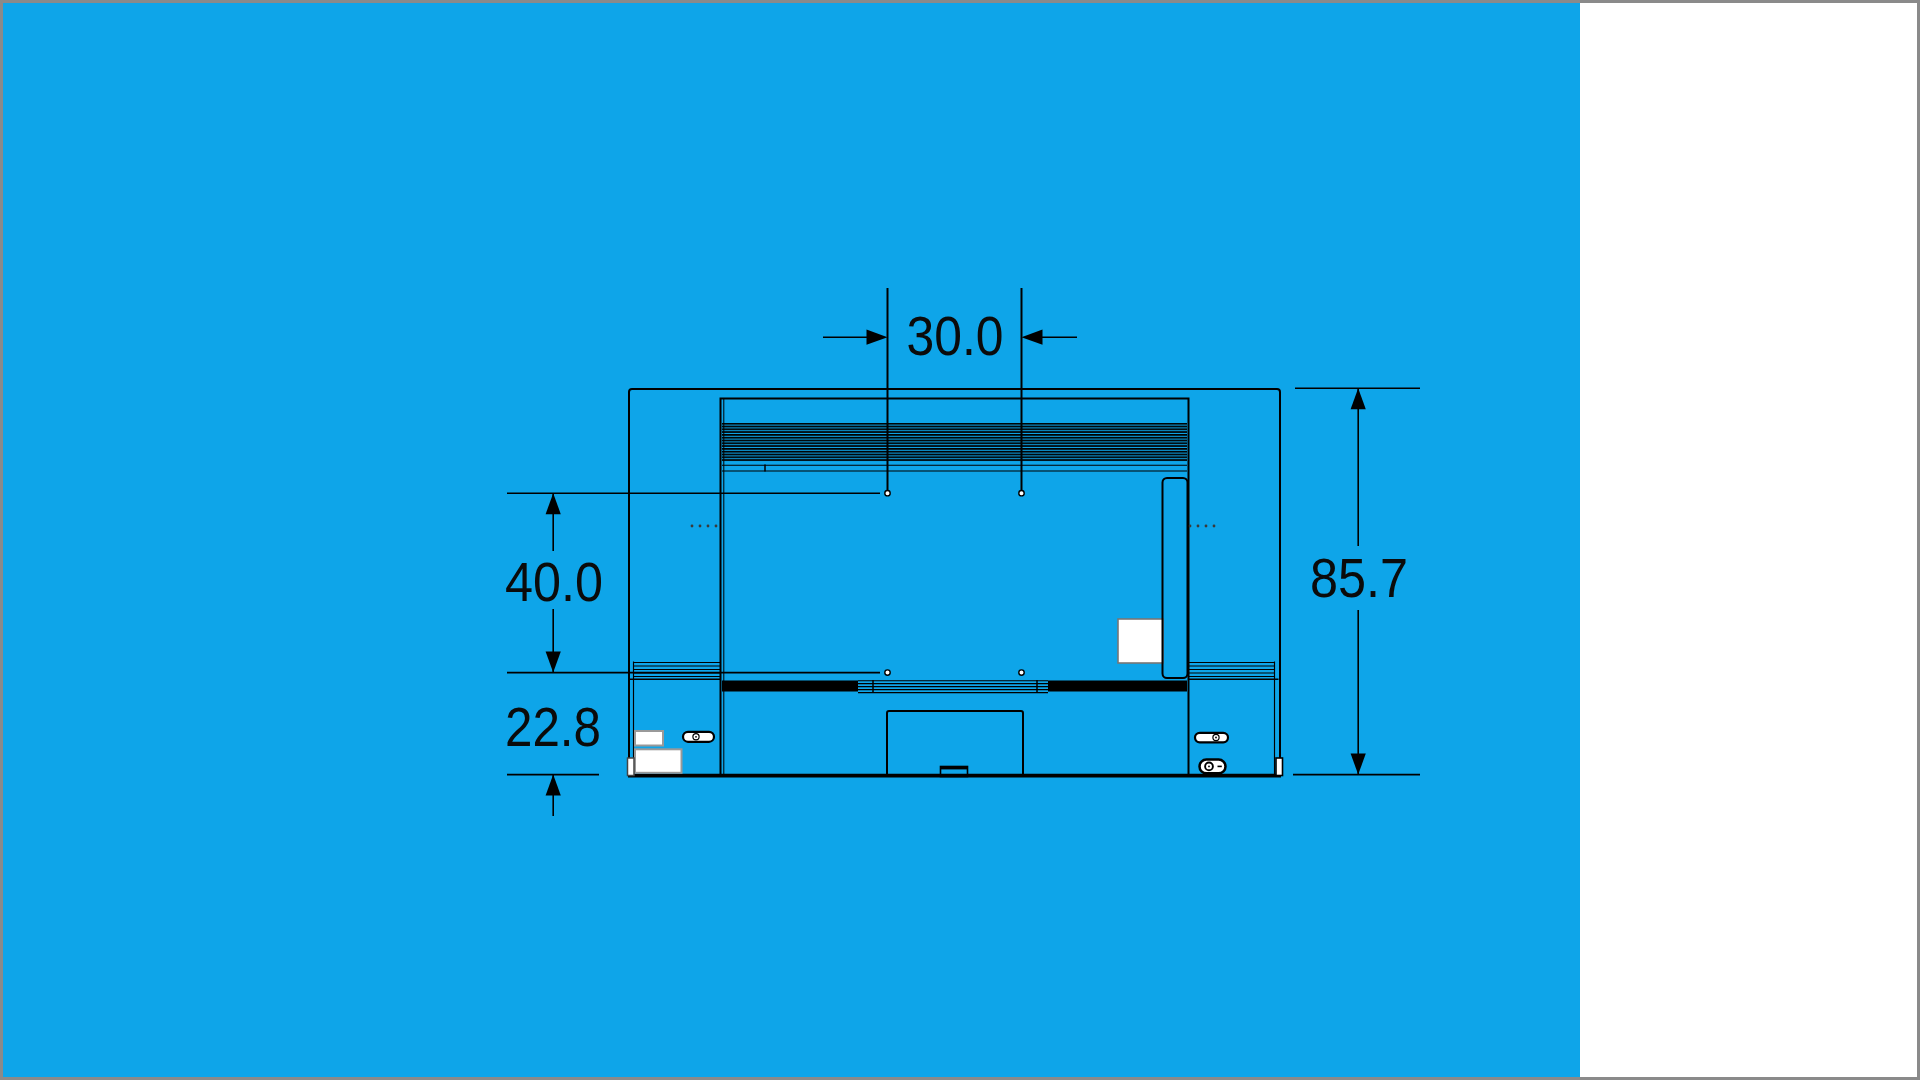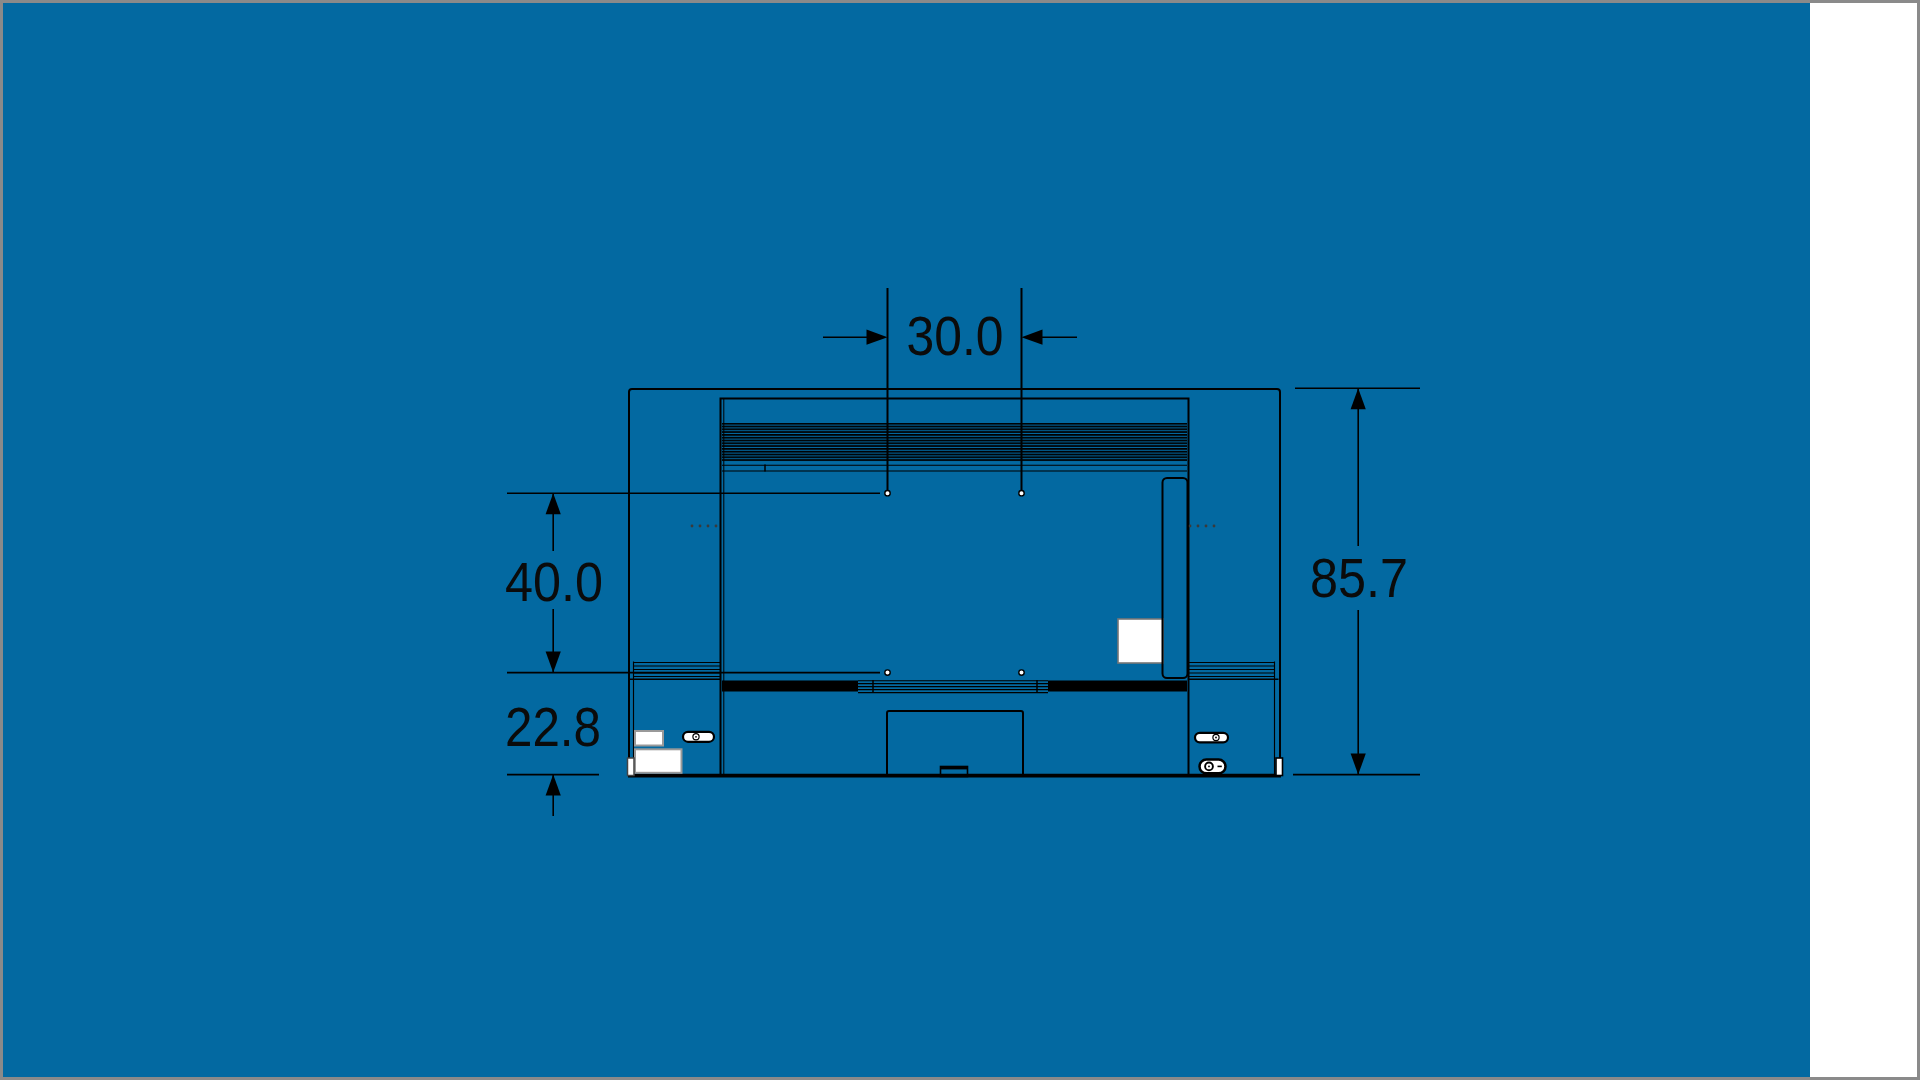--- a/index.html
+++ b/index.html
@@ -6,23 +6,23 @@
     margin: 0;
     padding: 0;
     background: #ffffff;
     width: 1920px;
     height: 1080px;
     overflow: hidden;
     font-family: "Liberation Sans", sans-serif;
   }
   .canvas {
     position: relative;
-    width: 1810px;
+    width: 1580px;
     height: 1080px;
-    background: #0369a1;
+    background: #0ea5e9;
   }
   svg { display: block; }
   .ln   { stroke: #000; stroke-width: 1.6; fill: none; }
   .ln2  { stroke: #000; stroke-width: 2;   fill: none; }
   .thin { stroke: #000; stroke-width: 1.15; fill: none; }
   .arrow { fill: #000; stroke: none; }
   .dim-label {
     font-family: "Liberation Sans", sans-serif;
     font-size: 56px;
     fill: #0b0b0b;

